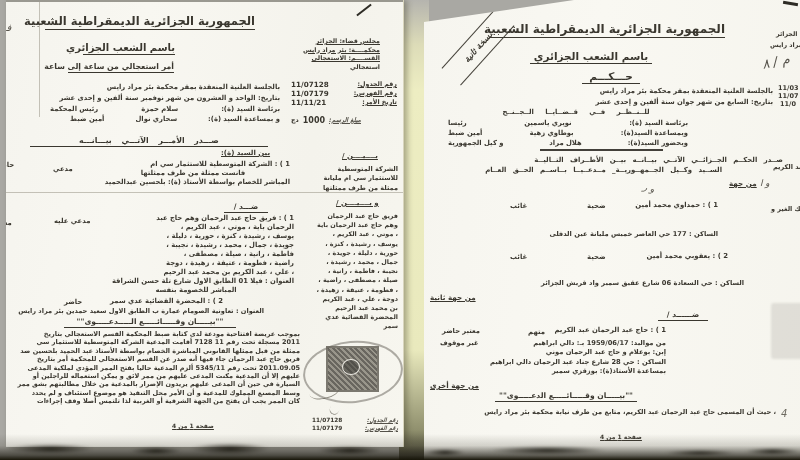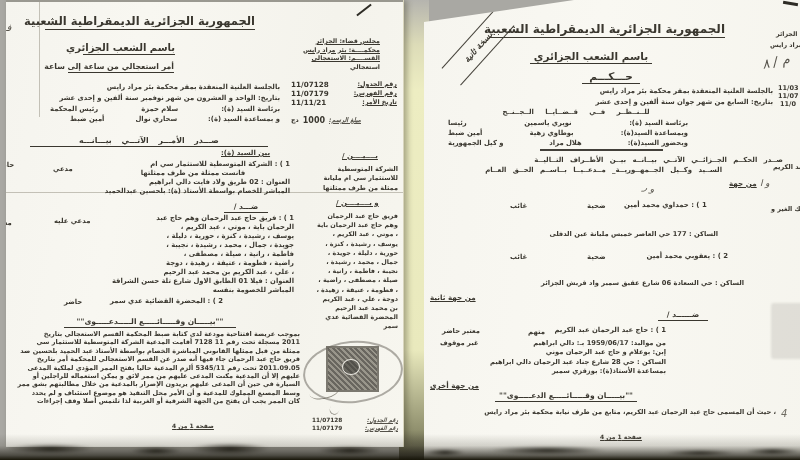--- a/index.html
+++ b/index.html
@@ -102,43 +102,43 @@
       <span>أمين ضبط</span>
     </div>
   </div>
 
   <div class="t u ctr" style="left:24px;top:136px;width:238px;font-size:7.8px;word-spacing:7px">صـــدر الأمـــر الآتـــي بيـــانـــه</div>
 
   <div class="t uu" style="left:215px;top:149px;font-size:7px">بين السيد (ة):</div>
   <div class="blk" style="left:90px;top:160px;width:194px;font-size:6.8px;line-height:9px">
     <div>1 ) : الشركة المتوسطية للاستثمار سي ام</div>
     <div style="text-align:center">فانست ممثلة من طرف ممثلتها</div>
-    <div>العنوان : 02 طريق ولاد فايت دالي ابراهيم</div>
     <div>المباشر للخصام بواسطة الأستاذ (ة): بلحسين عبدالحميد</div>
   </div>
   <div class="t" style="left:47px;top:165px;font-size:6.8px">مدعي</div>
   <div class="t" style="left:-10px;top:161px;font-size:6.8px">حاضر</div>
 
   <div class="t u ctr" style="left:218px;top:202px;width:44px;font-size:7.5px">ضـــد /</div>
   <div class="blk" style="left:92px;top:214px;width:196px;font-size:6.8px;line-height:9px">
     <div>1 ) : فريق حاج عبد الرحمان وهم حاج عبد</div>
     <div>الرحمان باية ، موتي ، عبد الكريم ،</div>
     <div>يوسف ، رشيدة ، كنزة ، حورية ، دليلة ،</div>
     <div>جويدة ، جمال ، محمد ، رشيدة ، نجيبة ،</div>
     <div>فاطمة ، رانية ، صيلة ، مصطفى ،</div>
     <div>راضية ، فطومة ، عتيقة ، زهيدة ، دوجة</div>
     <div>، علي ، عبد الكريم بن محمد عبد الرحيم</div>
     <div>العنوان : فيلا 01 الطابق الاول شارع تلة حسن الشراقة</div>
-    <div style="text-align:right">المباشر للخصومة بنفسه</div>
+    <div style="text-align:center">المباشر للخصومة بنفسه</div>
   </div>
   <div class="t" style="left:48px;top:217px;font-size:6.8px">مدعي عليه</div>
   <div class="t" style="left:-12px;top:219px;font-size:6.8px">معتبر</div>
 
   <div class="t" style="left:94px;top:297px;width:133px;text-align:center;font-size:6.8px">2 ) : المحضرة القضائية عدي سمر</div>
   <div class="t" style="left:58px;top:298px;font-size:6.8px">حاضر</div>
+  <div class="t" style="left:24px;top:307px;width:234px;text-align:right;font-size:6.6px">العنوان : تعاونية الصومام عمارة ب الطابق الاول سعيد حمدين بئر مراد رايس</div>
 
   <div class="t u ctr" style="left:58px;top:317px;width:172px;font-size:7.5px">""بيـــــان وقـــــائـــــع الـــــدعـــــوى""</div>
   <div class="blk" style="left:26px;top:330px;width:268px;font-size:6.5px;line-height:8.4px;font-weight:600">
     <div>بموجب عريضة افتتاحية مودعة لدى كتابة ضبط المحكمة القسم الاستعجالي بتاريخ</div>
     <div>2011 مسجلة تحت رقم 11 7128 أقامت المدعية الشركة المتوسطية للاستثمار سي</div>
     <div>ممثلة من قبل ممثلها القانوني المباشرة الخصام بواسطة الأستاذ عبد الحميد بلحسين ضد</div>
     <div>فريق حاج عبد الرحمان جاء فيها أنه صدر عن القسم الاستعجالي للمحكمة أمر بتاريخ</div>
     <div>2011.09.05 تحت رقم 5345/11 ألزم المدعية حاليا بفتح الممر المؤدي لملكية المدعى</div>
     <div>عليهم إلا أن المدعية مكنت المدعى عليهم من ممر لائق و يمكن استعماله للراجلين أو</div>
     <div>السيارة في حين أن المدعى عليهم يريدون الإضرار بالمدعية من خلال مطالبتهم بشق ممر</div>
@@ -217,21 +217,21 @@
     </div>
   </div>
   <div class="crease" style="left:116px;top:149px;width:123px;height:1.5px;background:#43403a"></div>
 
   <div class="t" style="left:21px;top:156px;width:338px;text-align:right;font-size:6.9px;word-spacing:4px">صــدر الحكــم الجــزائــي الآتــي بيــانــه بيــن الأطــراف التــاليــة</div>
   <div class="t" style="left:16px;top:166px;width:282px;text-align:right;font-size:6.9px;word-spacing:4px">الســيد وكــيل الجــمهــوريــة_ مــدعــيــا بــاســم الحــق العــام</div>
 
   <div class="t uu" style="left:305px;top:179px;font-size:7.2px">من جهة</div>
   <div class="t hand" style="left:219px;top:183px;font-size:9px;transform:rotate(14deg)">و ر</div>
 
-  <div class="t" style="left:200px;top:201px;width:94px;text-align:left;font-size:6.9px">1 ) : حمداوي محمد أمين</div>
+  <div class="t" style="left:200px;top:201px;width:94px;text-align:right;font-size:6.9px">1 ) : حمداوي محمد أمين</div>
   <div class="t" style="left:163px;top:202px;font-size:6.9px">ضحية</div>
   <div class="t" style="left:86px;top:202px;font-size:6.9px">غائب</div>
   <div class="t" style="left:136px;top:230px;width:158px;text-align:right;font-size:6.7px">الساكن : 177 حي العاصر خميس مليانة عين الدفلى</div>
 
   <div class="t" style="left:210px;top:252px;width:94px;text-align:right;font-size:6.9px">2 ) : يعقوبي محمد أمين</div>
   <div class="t" style="left:163px;top:253px;font-size:6.9px">ضحية</div>
   <div class="t" style="left:86px;top:253px;font-size:6.9px">غائب</div>
   <div class="t" style="left:144px;top:279px;width:176px;text-align:right;font-size:6.7px">الساكن : حي السعادة 06 شارع عقيق سمير واد قريش الجزائر</div>
 
   <div class="t uu" style="left:6px;top:293px;font-size:7.2px">من جهة ثانية</div>

